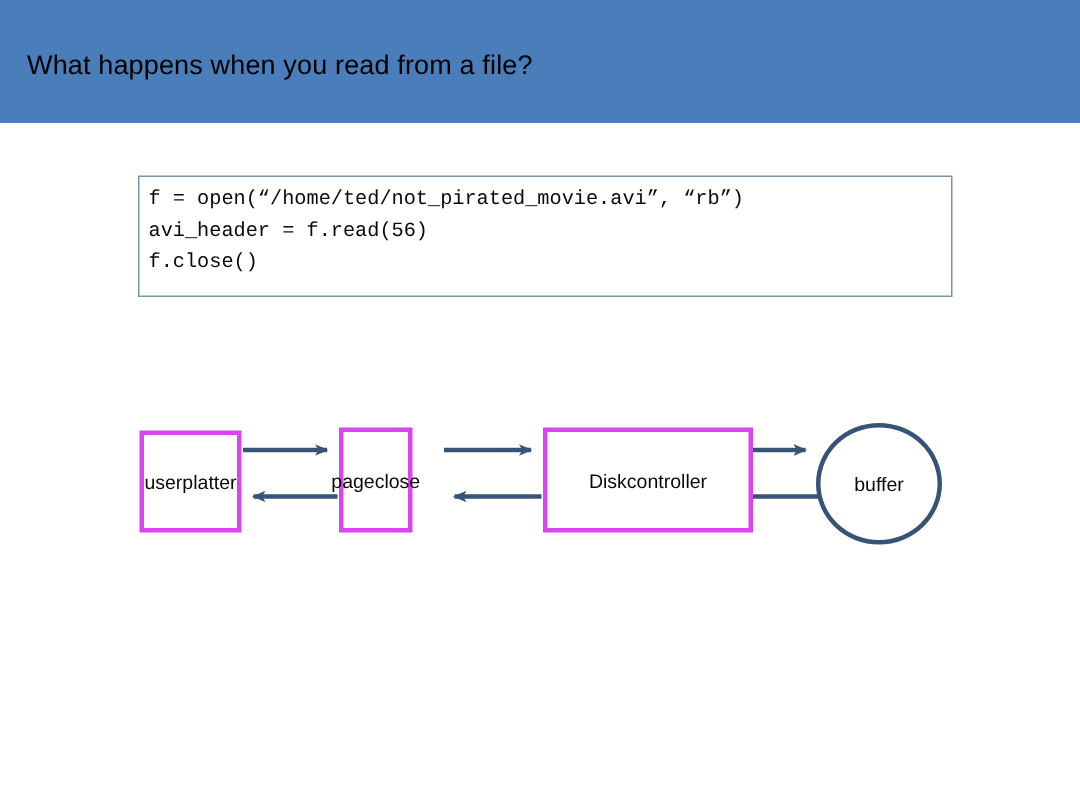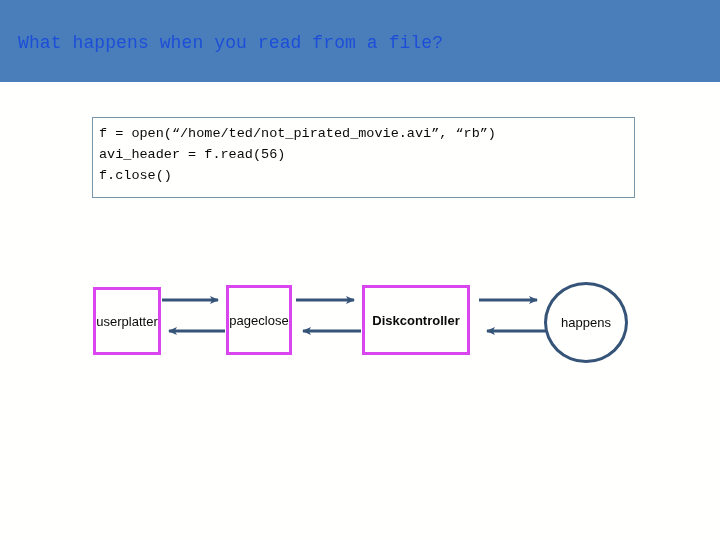--- a/index.html
+++ b/index.html
@@ -23,22 +23,22 @@
     width: 720px;
     height: 82px;
     background: #4A7EBB;
   }
   #slide-title {
     position: absolute;
     left: 18px;
     top: 32px;
     font-size: 18px;
     line-height: 22px;
-    color: #1d4ed8;
-    font-family: Liberation Mono, monospace;
+    color: #000000;
+    font-family: Liberation Sans, sans-serif;
     font-weight: normal;
     white-space: nowrap;
     letter-spacing: 0.1px;
   }
 
   
   #code-block {
     position: absolute;
     left: 92px;
     top: 117px;
@@ -94,22 +94,22 @@
     align-items: center;
     justify-content: center;
     font-family: "Liberation Sans", sans-serif;
     font-size: 13px;
     line-height: 19px;
     color: #0A0A0A;
     text-align: center;
   }
 
   #box-user-buffer  { left: 93px;  top: 287px; width: 68px;  height: 68px; }
-  #box-page-cache   { left: 226px; top: 285px; width: 66px;  height: 70px; }
-  #box-disk-ctrl    { left: 362px; top: 285px; width: 108px; height: 70px; font-weight: bold; }
+  #box-page-cache   { left: 226px; top: 285px; width: 49px;  height: 70px; }
+  #box-disk-ctrl    { left: 362px; top: 285px; width: 140px; height: 70px; }
   #circle-platter   { left: 544px; top: 282px; width: 84px;  height: 81px; }
 
   .node-line { display: block; }
 </style>
 </head>
 <body>
 
 <div id="header-bar"></div>
 <div id="slide-title">What happens when you read from a file?</div>
 
@@ -154,14 +154,14 @@
   <span class="node-line">page</span>
   <span class="node-line">close</span>
 </div>
 
 <div id="box-disk-ctrl" class="node-box">
   <span class="node-line">Disk</span>
   <span class="node-line">controller</span>
 </div>
 
 <div id="circle-platter" class="node-circle">
-  <span class="node-line">happens</span>
+  <span class="node-line">buffer</span>
 </div>
 
 </body></html>

